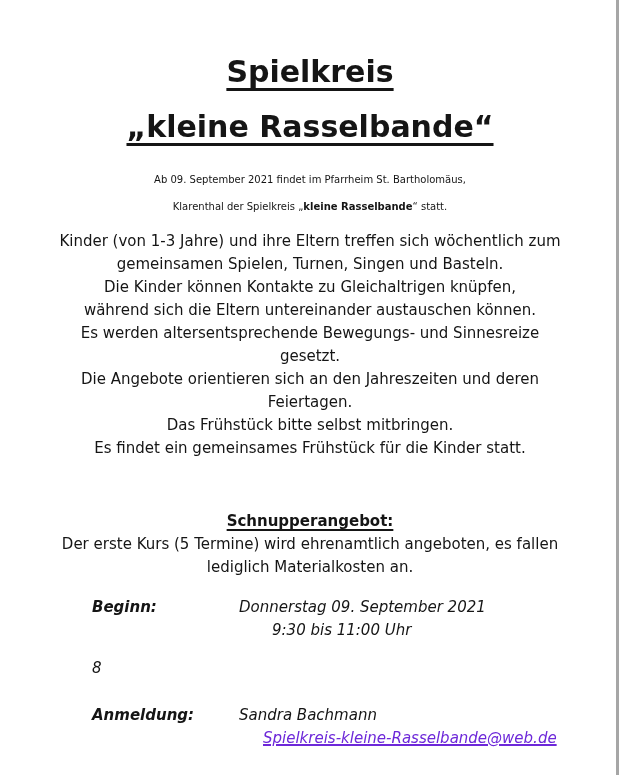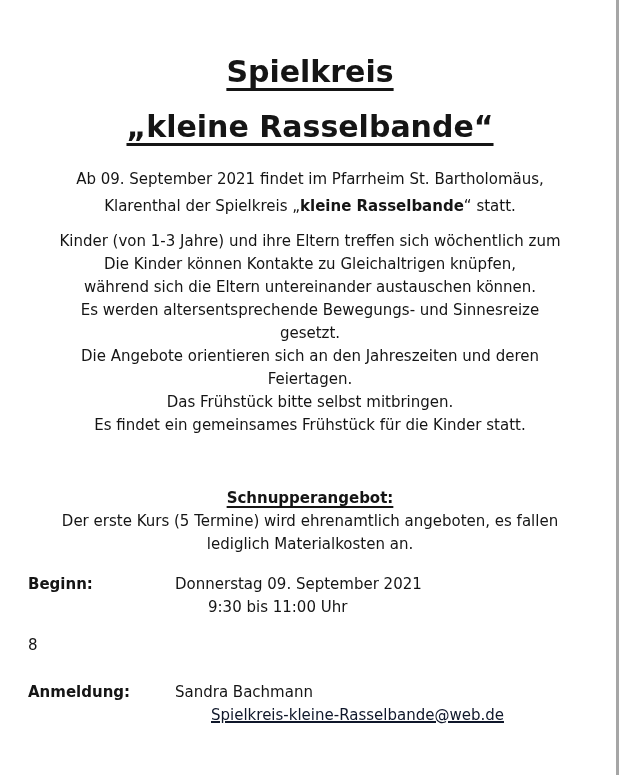--- a/index.html
+++ b/index.html
@@ -28,21 +28,21 @@
   }
   .title-line { line-height: 55px; }
   .title-line span {
     text-decoration: underline;
     text-decoration-thickness: 3px;
     text-underline-offset: 6px;
   }
   .intro {
     margin-top: 12px;
     text-align: center;
-    font-size: 15px;
+    font-size: 10px;
     line-height: 27px;
   }
   .description {
     margin-top: 10px;
     text-align: center;
     font-size: 15px;
     line-height: 23px;
   }
   .offer {
     margin-top: 50px;
@@ -50,30 +50,30 @@
     font-size: 15px;
     line-height: 23px;
   }
   .offer-heading {
     font-weight: bold;
     text-decoration: underline;
     text-decoration-thickness: 2px;
     text-underline-offset: 3px;
   }
   .detail-rows { margin-top: 17px; font-size: 15px; }
-  .detail-row { display: flex; padding-left: 28px; line-height: 23px; }
+  .detail-row { display: flex; padding-left: 92px; line-height: 23px; font-style: italic; }
   .detail-label { width: 147px; font-weight: bold; flex-shrink: 0; }
   .detail-value {}
   .value-indent { margin-left: 33px; }
   .row-plaetze { margin-top: 15px; }
   .row-anmeldung { margin-top: 24px; }
   .email-link {
     display: inline-block;
-    margin-left: 36px;
-    color: #0f172a;
+    margin-left: 24px;
+    color: #6d28d9;
     text-decoration: underline;
     text-decoration-thickness: 2px;
     cursor: pointer;
   }
   .bold { font-weight: bold; }
 </style>
 </head>
 <body>
 
 <div class="page">
@@ -83,20 +83,21 @@
     <div class="title-line"><span>„kleine Rasselbande“</span></div>
   </div>
 
   <div class="intro">
     <div>Ab 09. September 2021 findet im Pfarrheim St. Bartholomäus,</div>
     <div><span>Klarenthal der Spielkreis „</span><span class="bold">kleine Rasselbande</span><span>“ statt.</span></div>
   </div>
 
   <div class="description">
     <div>Kinder (von 1-3 Jahre) und ihre Eltern treffen sich wöchentlich zum</div>
+    <div>gemeinsamen Spielen, Turnen, Singen und Basteln.</div>
     <div>Die Kinder können Kontakte zu Gleichaltrigen knüpfen,</div>
     <div>während sich die Eltern untereinander austauschen können.</div>
     <div>Es werden altersentsprechende Bewegungs- und Sinnesreize</div>
     <div>gesetzt.</div>
     <div>Die Angebote orientieren sich an den Jahreszeiten und deren</div>
     <div>Feiertagen.</div>
     <div>Das Frühstück bitte selbst mitbringen.</div>
     <div>Es findet ein gemeinsames Frühstück für die Kinder statt.</div>
   </div>
 

